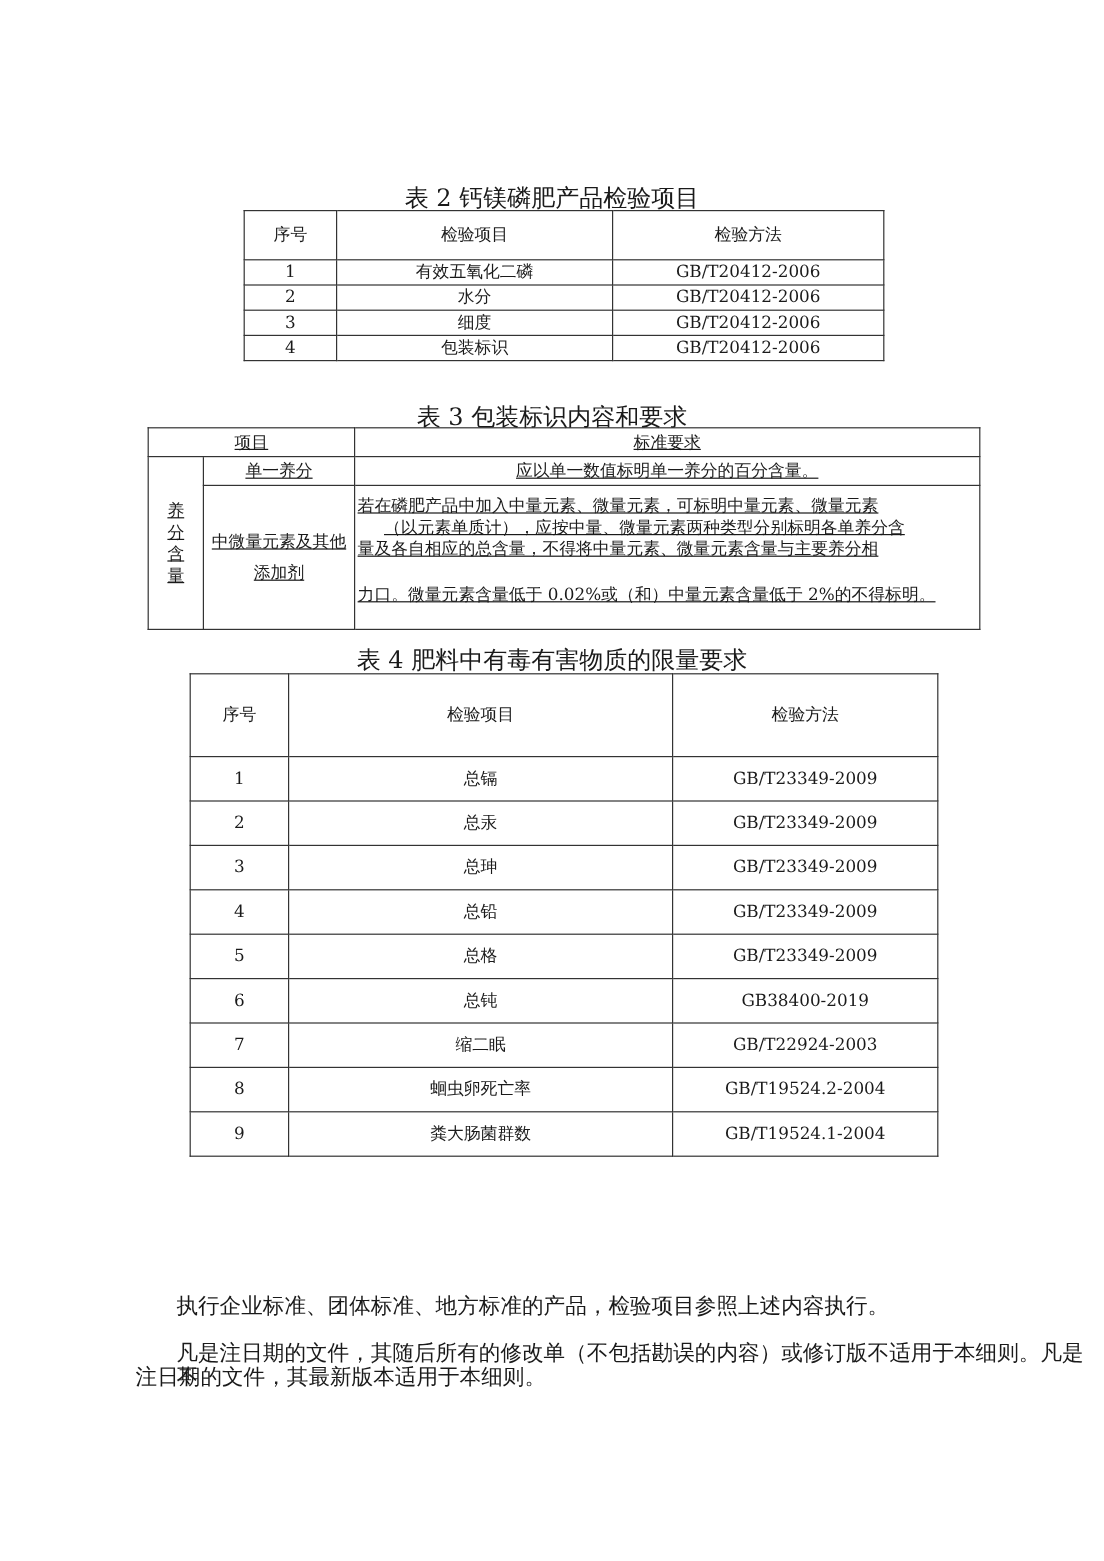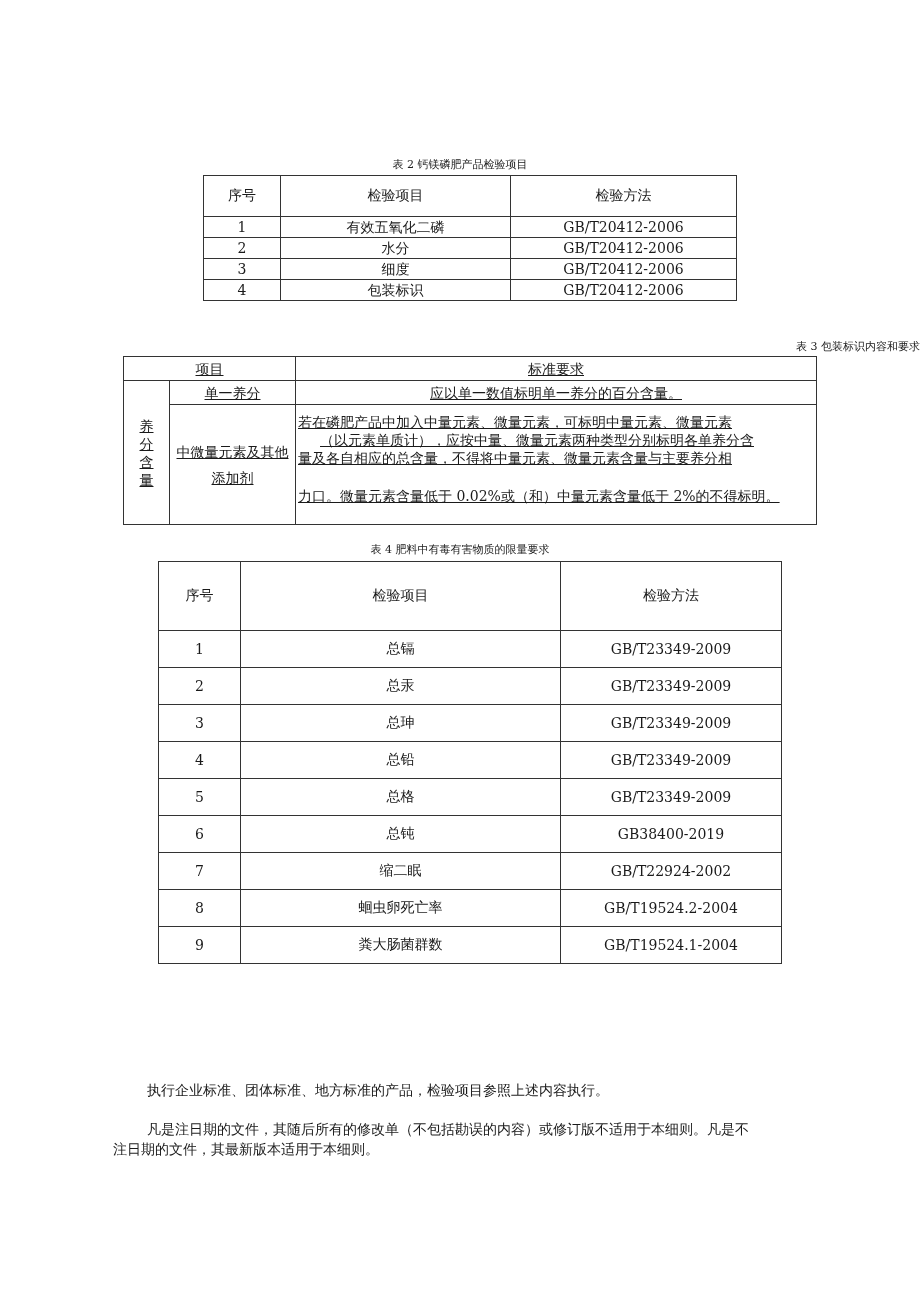--- a/index.html
+++ b/index.html
@@ -4,42 +4,42 @@
 <style>
   html, body { margin: 0; padding: 0; background: #ffffff; }
   body {
     width: 920px; height: 1301px; position: relative; overflow: hidden;
     font-family: "DejaVu Serif", "Liberation Serif", serif;
     color: #1a1a1a;
     font-size: 14px;
   }
   .caption {
     position: absolute; left: 0; width: 920px; text-align: center;
-    font-size: 11px; line-height: 18px;
+    font-size: 20px; line-height: 18px;
   }
   table { border-collapse: collapse; position: absolute; table-layout: fixed; }
   td, th {
     border: 1px solid #333333; padding: 0; text-align: center; vertical-align: middle;
     font-weight: normal; font-size: 14px;
   }
   
   #t2 { left: 203px; top: 175px; width: 533px; }
   #t2 .hd td { height: 40px; }
   #t2 .r td { height: 20px; line-height: 18px; }
   
   #t3 { left: 123px; top: 356px; width: 693px; text-decoration: underline; }
   #t3 td { line-height: 18px; }
   .vert { line-height: 27px; }
   .req { text-align: left; vertical-align: top; padding: 8px 2px; line-height: 26px; }
   
   #t4 { left: 158px; top: 561px; width: 623px; }
   #t4 .hd td { height: 68px; }
   #t4 .r td { height: 36px; }
   #t4 .note td { text-align: left; padding: 6px 2px 0 2px; line-height: 36px; vertical-align: top; }
-  .para { position: absolute; font-size: 14px; line-height: 20px; }
+  .para { position: absolute; font-size: 18px; line-height: 20px; font-family: Liberation Mono, monospace; }
 </style>
 </head>
 <body>
 
 <div class="caption" style="top:156px;">表 2 钙镁磷肥产品检验项目</div>
 <table id="t2">
   <colgroup>
       <col style="width:77px">
       <col style="width:230px">
       <col style="width:226px">
@@ -66,21 +66,21 @@
     <td>GB/T20412-2006</td>
   </tr>
   <tr class="r">
     <td>4</td>
     <td>包装标识</td>
     <td>GB/T20412-2006</td>
   </tr>
 </tbody>
   </table>
 
-<div class="caption" style="top:338px;text-align:right;">表 3 包装标识内容和要求</div>
+<div class="caption" style="top:338px;">表 3 包装标识内容和要求</div>
 <table id="t3">
   <colgroup>
       <col style="width:46px">
       <col style="width:126px">
       <col style="width:521px">
     </colgroup>
   <tbody>
       <tr style="height:24px">
     <td colspan="2">项目</td>
     <td>标准要求</td>
@@ -146,21 +146,21 @@
         <td>GB/T23349-2009</td>
       </tr>
   <tr class="r">
         <td>6</td>
         <td>总钝</td>
         <td>GB38400-2019</td>
       </tr>
   <tr class="r">
         <td>7</td>
         <td>缩二眠</td>
-        <td>GB/T22924-2002</td>
+        <td>GB/T22924-2003</td>
       </tr>
   <tr class="r">
         <td>8</td>
         <td>蛔虫卵死亡率</td>
         <td>GB/T19524.2-2004</td>
       </tr>
   <tr class="r">
         <td>9</td>
         <td>粪大肠菌群数</td>
         <td>GB/T19524.1-2004</td>

